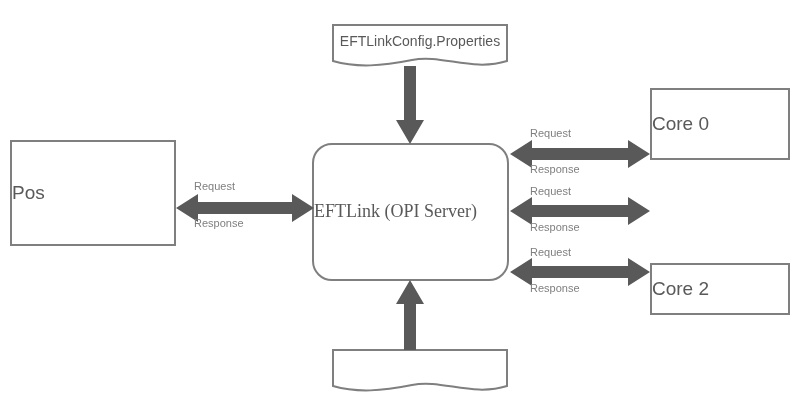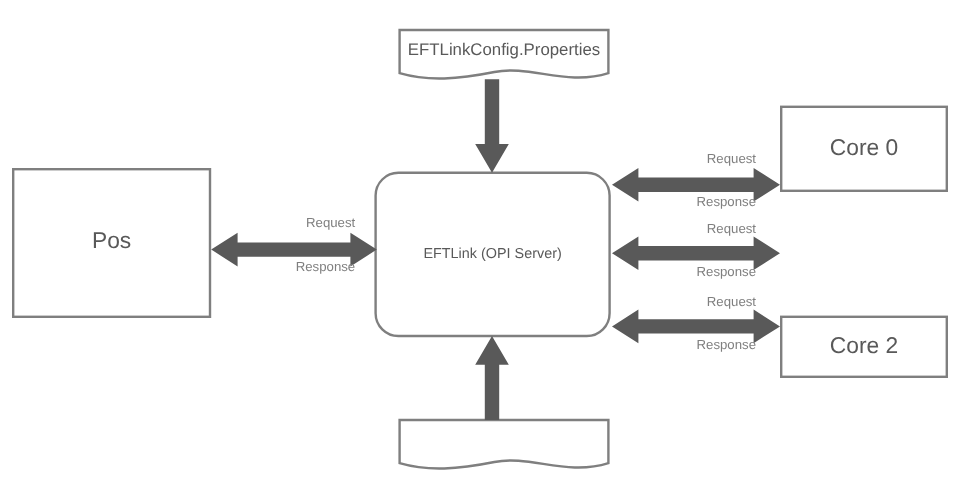--- a/index.html
+++ b/index.html
@@ -13,51 +13,51 @@
     height: 410px;
     background: #ffffff;
     font-family: "Liberation Sans", sans-serif;
     overflow: hidden;
   }
   .node {
     position: absolute;
     box-sizing: border-box;
     display: flex;
     align-items: center;
-    justify-content: center;
+    justify-content: flex-start;
     background: #ffffff;
     color: #595959;
   }
   .rect-node {
     border: 2px solid #7f7f7f;
   }
   .node-label {
     color: #595959;
     line-height: 1.1;
     white-space: nowrap;
   }
   
   #pos-node {
     left: 10px;
     top: 140px;
     width: 166px;
-    height: 125px;
+    height: 106px;
   }
   #pos-node .node-label { font-size: 19px; }
 
   
   #eftlink-node {
     left: 312px;
     top: 143px;
     width: 197px;
     height: 138px;
     border: 2px solid #7f7f7f;
     border-radius: 20px;
   }
-  #eftlink-node .node-label { font-size: 12px; }
+  #eftlink-node .node-label { font-size: 18px; font-family: Liberation Serif, serif; }
 
   
   #core0-node { left: 650px; top: 88px;  width: 140px; height: 72px; }
   #core1-node { left: 650px; top: 176px; width: 140px; height: 70px; }
   #core2-node { left: 650px; top: 263px; width: 140px; height: 52px; }
   .core-node .node-label { font-size: 19px; }
 
   
   .doc-node {
     position: absolute;
@@ -100,21 +100,21 @@
   #arrow-core1 { left: 510px; top: 195px; width: 140px; height: 32px; }
   #arrow-core2 { left: 510px; top: 256px; width: 140px; height: 32px; }
   #arrow-config { left: 395px; top: 66px; width: 30px; height: 78px; }
   #arrow-cardrange { left: 395px; top: 280px; width: 30px; height: 70px; }
 
   .edge-label {
     position: absolute;
     color: #7f7f7f;
     font-size: 11px;
     white-space: nowrap;
-    text-align: right;
+    text-align: left;
   }
   .lbl-req-pos   { left: 194px; top: 180px; width: 102px; }
   .lbl-res-pos   { left: 194px; top: 217px; width: 102px; }
   .lbl-req-core0 { left: 530px; top: 127px; width: 100px; }
   .lbl-res-core0 { left: 530px; top: 163px; width: 100px; }
   .lbl-req-core1 { left: 530px; top: 185px; width: 100px; }
   .lbl-res-core1 { left: 530px; top: 221px; width: 100px; }
   .lbl-req-core2 { left: 530px; top: 246px; width: 100px; }
   .lbl-res-core2 { left: 530px; top: 282px; width: 100px; }
 </style>

